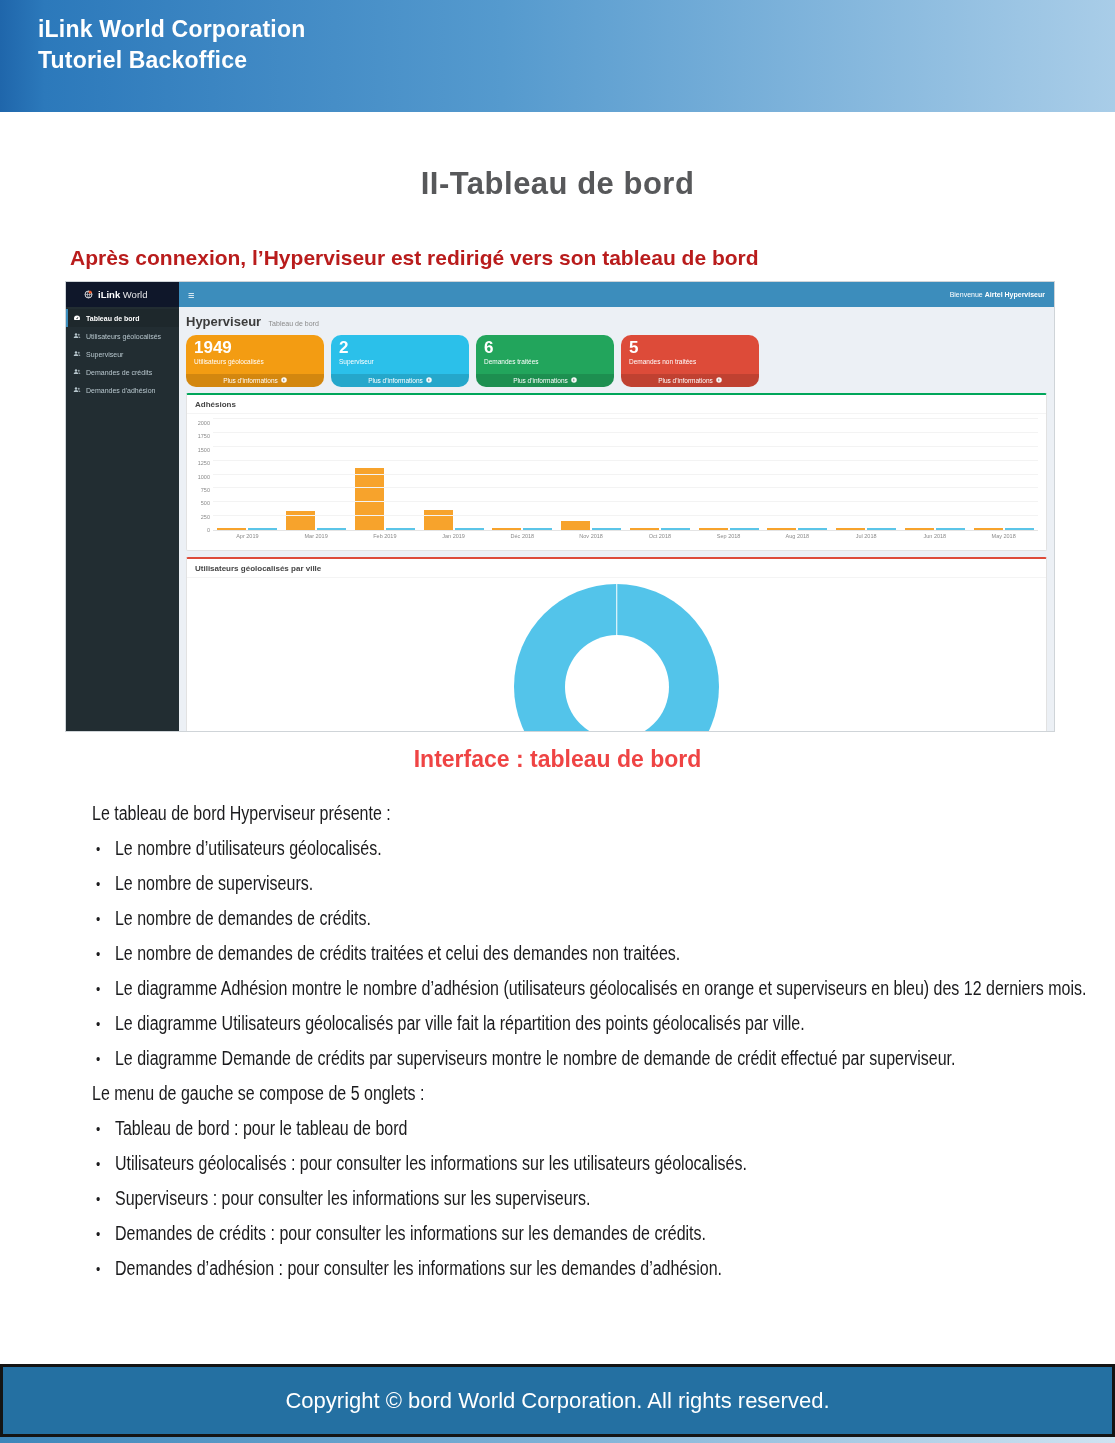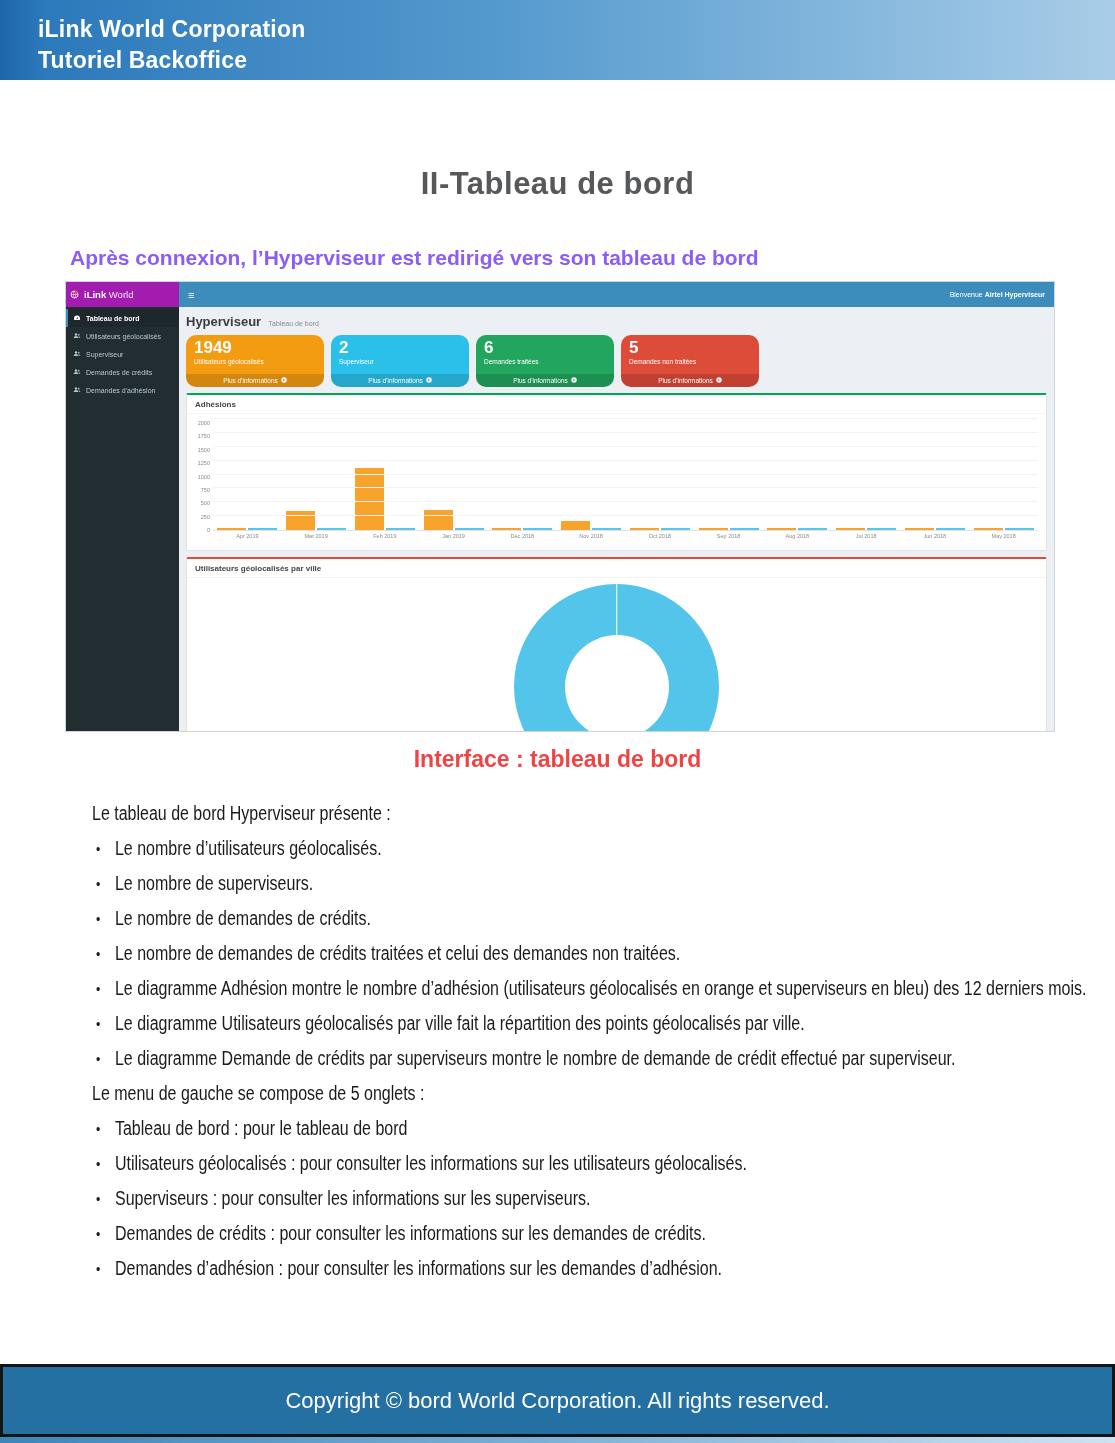--- a/index.html
+++ b/index.html
@@ -4,44 +4,44 @@
 <style>
   * { margin:0; padding:0; box-sizing:border-box; }
   html,body { width:1115px; height:1443px; }
   body {
     position:relative; background:#fff; overflow:hidden;
     font-family:"Liberation Sans", sans-serif; color:#222;
   }
 
   
   .doc-header {
-    position:absolute; top:0; left:0; width:100%; height:80px;
+    position:absolute; top:0; left:0; width:100%; height:112px;
     background:linear-gradient(90deg,#1f66ab 0%,#2c79bb 4%,#559ace 45%,#a9cde8 100%);
     color:#fff; padding:14px 0 0 38px;
     font-size:23px; font-weight:600; line-height:31px; letter-spacing:.2px;
   }
 
   .doc-title {
     position:absolute; top:166px; left:0; width:100%;
     text-align:center; font-size:31px; font-weight:700; color:#57585a; letter-spacing:.5px;
   }
   .intro-text {
     position:absolute; top:246px; left:70px;
-    font-size:21px; font-weight:700; color:#8b5cf6;
+    font-size:21px; font-weight:700; color:#b91c1c;
   }
 
   
   .shot {
     position:absolute; top:281px; left:65px; width:990px; height:451px;
     border:1px solid #cfd4d8; overflow:hidden; background:#ecf0f5;
   }
   .topbar { height:25px; display:flex; }
   .brand {
-    width:113px; background:#a21caf; color:#fff; display:flex; align-items:center;
-    gap:5px; padding-left:4px; font-size:9.5px; white-space:nowrap;
+    width:113px; background:#0f172a; color:#fff; display:flex; align-items:center;
+    gap:5px; padding-left:18px; font-size:9.5px; white-space:nowrap;
   }
   .brand .bold { font-weight:700; }
   .brand .light { font-weight:400; opacity:.9; }
   .nav {
     flex:1; background:#3c8dbc; display:flex; align-items:center;
     justify-content:space-between; padding:0 9px;
   }
   .burger { color:#fff; font-size:11px; font-weight:700; cursor:pointer; }
   .welcome { color:#fff; font-size:7px; }
   .welcome b { font-weight:700; }

